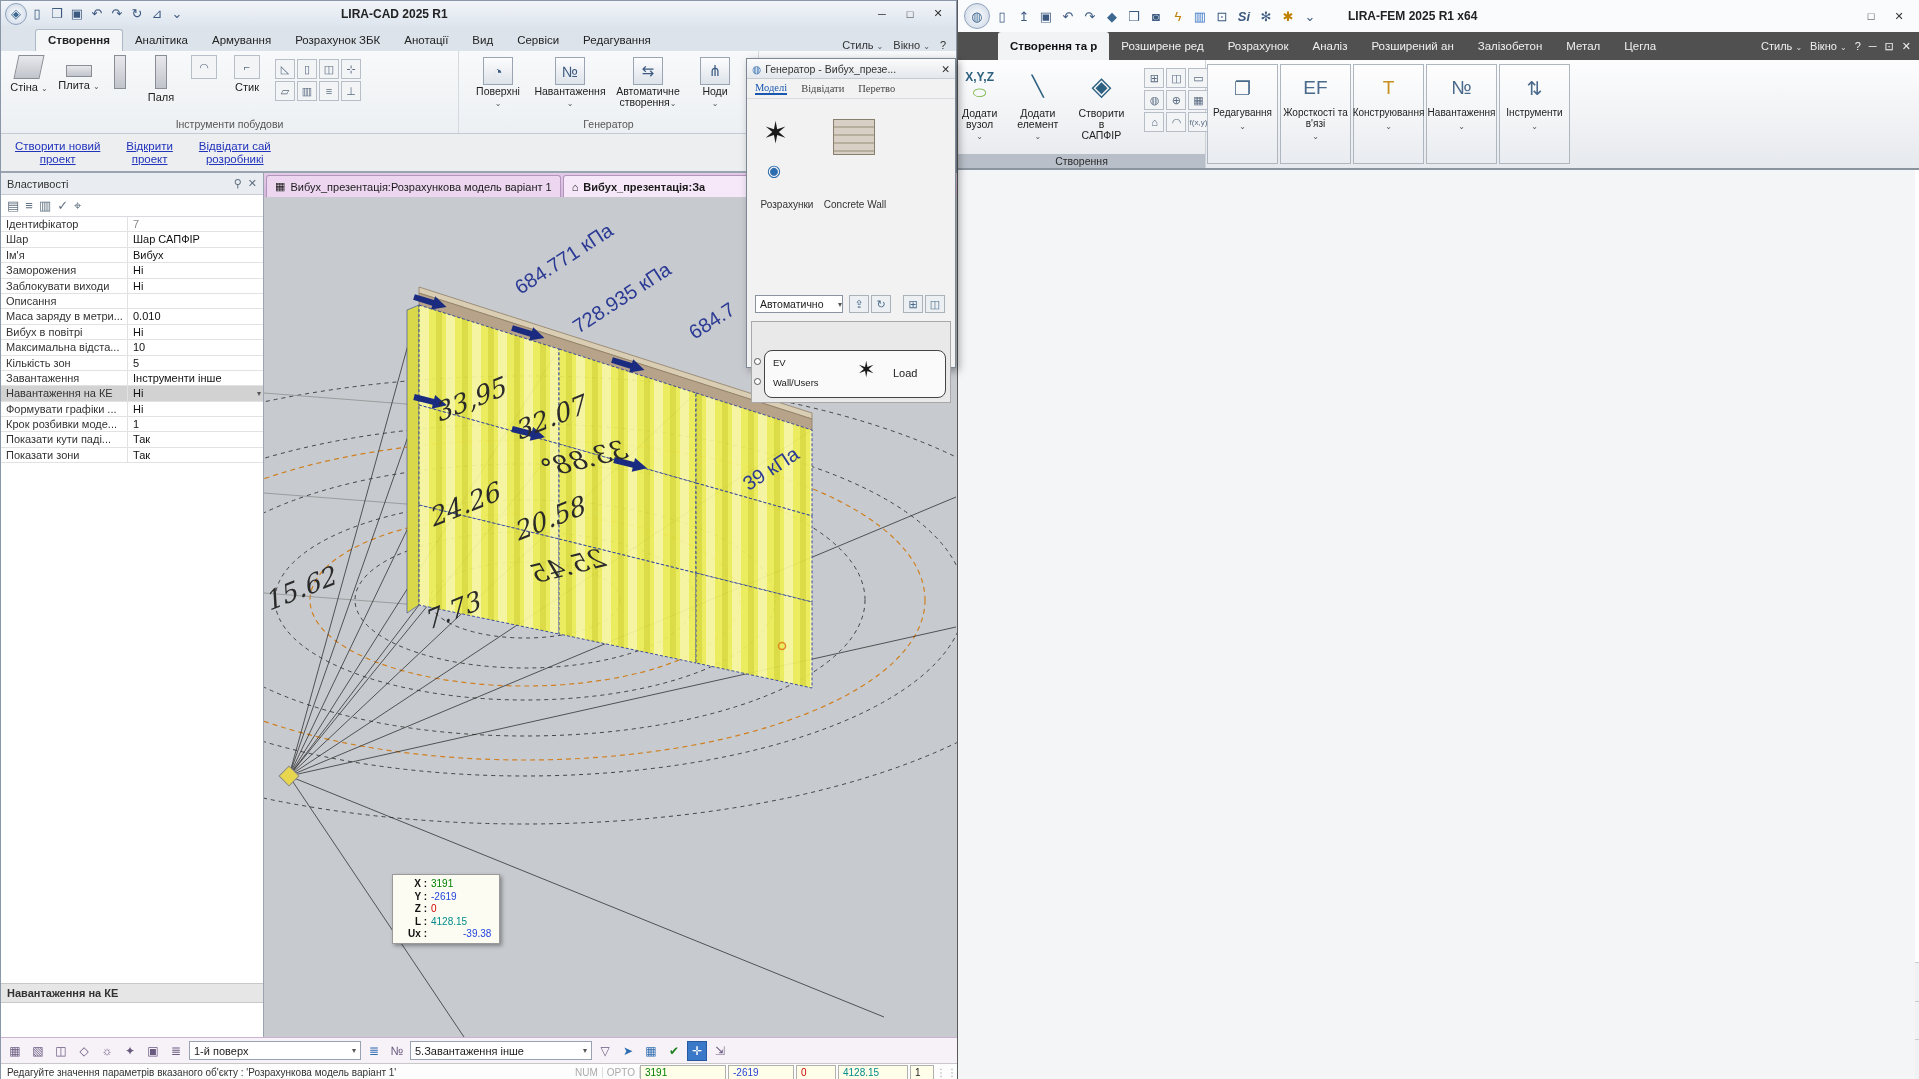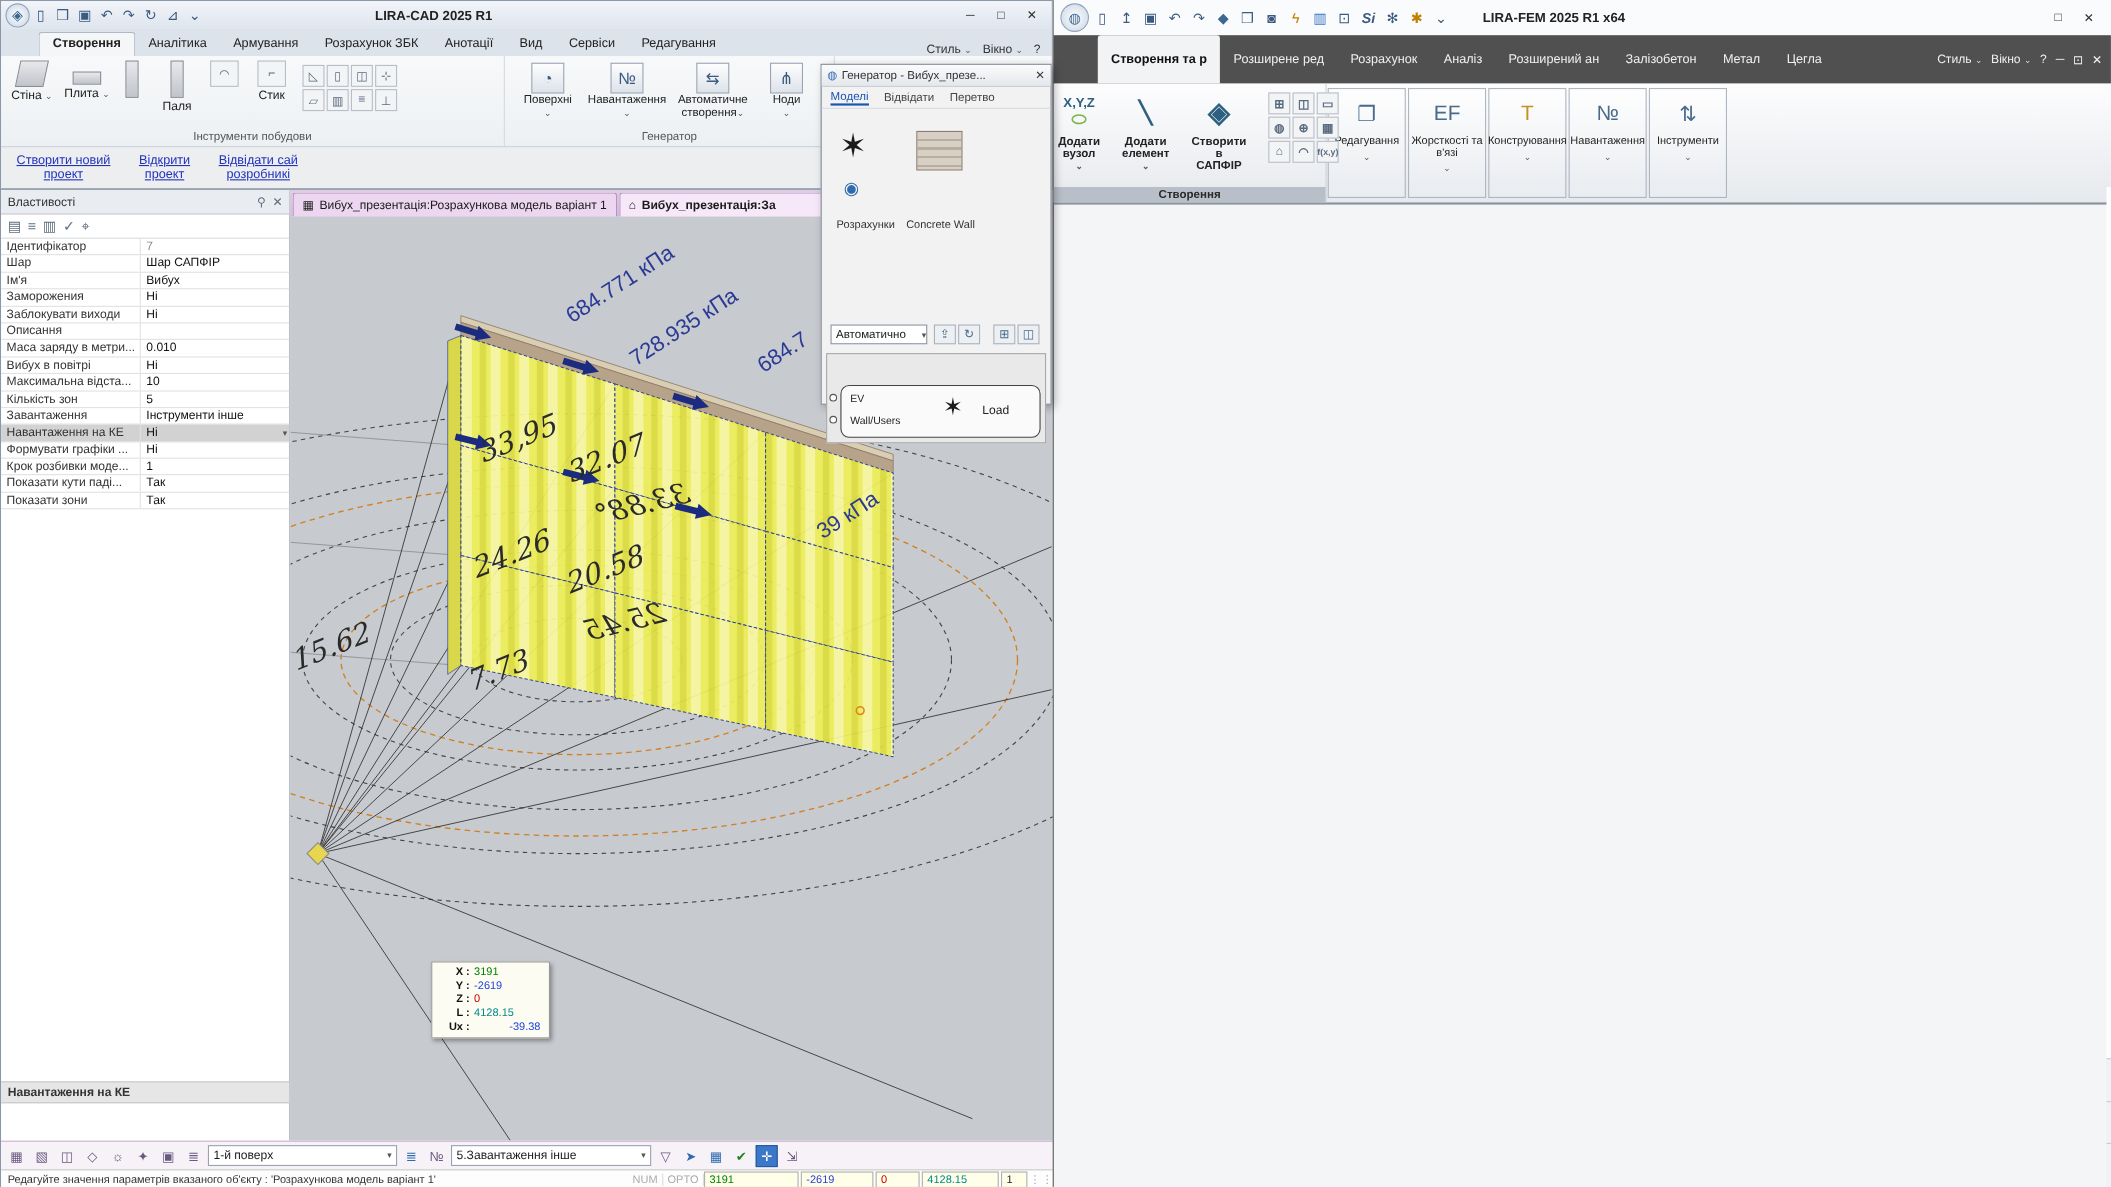--- a/index.html
+++ b/index.html
@@ -56,46 +56,46 @@
   #scene { position:absolute; left:0; top:24px; width:694px; height:840px; background:#C7CACF; overflow:hidden; }
   .plabel { position:absolute; color:#2B3A94; font-size:20px; white-space:nowrap; transform:translate(-50%,-50%) rotate(-33deg); }
   .nlabel { position:absolute; color:#2A2A2A; font-size:26px; font-family:"DejaVu Serif",serif; font-style:italic; white-space:nowrap; transform:translate(-50%,-50%) rotate(-22deg) skewX(-8deg); }
   .nlabel.mir { transform:translate(-50%,-50%) scale(-1,1) rotate(14deg) skewX(-6deg); }
   #tooltip { position:absolute; left:128px; top:677px; width:108px; height:70px; background:#FCFCF2; border:1px solid #9A9A9A; box-shadow:2px 2px 4px rgba(0,0,0,.35); padding:3px 4px 0 8px; }
   #tooltip .trow { display:flex; font-size:10px; line-height:12.5px; }
   #tooltip .tk { width:26px; text-align:right; font-weight:bold; color:#111; margin-right:4px; }
   
   #genwin { left:745px; top:57px; width:210px; height:310px; background:#F2F2F2; border:1px solid #7E8794; box-shadow:3px 3px 8px rgba(0,0,0,.35); z-index:50; }
   .gtitle { height:20px; background:linear-gradient(#FBFBFC,#E4E8EC); border-bottom:1px solid #C8CCD2; display:flex; align-items:center; padding:0 5px; font-size:10.5px; color:#333; }
-  .gtabs { height:20px; display:flex; gap:14px; padding:0 8px; align-items:center; border-bottom:1px solid #D8DCE0; font-size:10.5px; color:#444; }
+  .gtabs { height:20px; display:flex; gap:14px; padding:0 8px; align-items:center; border-bottom:1px solid #D8DCE0; font-size:10.5px; color:#444;font-family:Liberation Serif, serif; }
   .gtab.active { color:#1A57B0; border-bottom:2px solid #1A57B0; }
   .gitem { position:absolute; text-align:center; font-size:10px; color:#333; }
   .gcombo { position:absolute; left:8px; top:196px; width:88px; height:18px; border:1px solid #8A94A0; background:#fff; display:flex; align-items:center; font-size:10.5px; padding-left:4px; }
   .gsm { position:absolute; top:196px; width:20px; height:18px; border:1px solid #AAB2BC; background:#EDF0F3; text-align:center; line-height:16px; color:#4A6A8C; font-size:11px; }
   #gnodes { position:absolute; left:4px; top:222px; width:200px; height:82px; background:#E9E9E9; border:1px solid #A8A8A8; }
   #gnodebox { position:absolute; left:12px; top:28px; width:182px; height:48px; background:#FAFAFA; border:1.5px solid #444; border-radius:8px; }
   .gport { position:absolute; width:7px; height:7px; border:1px solid #555; border-radius:50%; background:#fff; }
   .gpl { font-size:9.5px; color:#222; position:absolute; }
   
   #lbottom { left:0; top:1036px; width:957px; height:26px; background:#F7F2F8; border-top:1px solid #CDB2D2; display:flex; align-items:center; gap:3px; padding:0 4px; }
   .sic { width:20px; height:20px; border:1px solid transparent; display:flex; align-items:center; justify-content:center; color:#6A5A80; font-size:12px; }
   .combo { height:19px; border:1px solid #98A2B0; background:#fff; display:flex; align-items:center; font-size:11px; padding:0 4px; }
   .combo .car { margin-left:auto; padding-left:6px; }
   #lstatus { left:0; top:1062px; width:957px; height:17px; background:#FDFDFD; border-top:1px solid #C8C8C8; display:flex; align-items:center; font-size:10px; color:#333; }
   .sfield { height:15px; border:1px solid #B0B0B0; background:#FEFEE9; margin-right:2px; padding:0 4px; line-height:13px; }
   .dim { color:#AAA; padding:0 4px; border-right:1px solid #DDD; }
   
   #right-app { left:957px; top:0; width:962px; height:1079px; background:#F4F5F7; border-left:1px solid #5A5A5A; }
   .rtitle { height:32px; background:#FAFBFC; display:flex; align-items:center; padding:0 6px; gap:2px; }
-  .rtabs { height:44px; background:#505050; display:flex; align-items:stretch; padding-left:40px; }
+  .rtabs { height:28px; background:#505050; display:flex; align-items:stretch; padding-left:40px; }
   .rtab { padding:6px 12px; color:#F0F0F0; font-size:11.5px; display:flex; align-items:center; }
   .rtab.active { background:#F2F3F5; color:#111; border-radius:3px 3px 0 0; font-weight:bold; }
   .rtabsright { margin-left:auto; display:flex; align-items:center; gap:8px; color:#F0F0F0; padding-right:8px; }
   .rribbon { height:110px; background:linear-gradient(#FDFDFE,#E6E9ED); border-bottom:2px solid #8A949E; display:flex; }
-  .rrleft { position:relative; width:248px; border-right:1px solid #CCD2D8; display:flex; padding:6px 4px 16px; gap:20px;font-weight:bold; }
+  .rrleft { position:relative; width:248px; border-right:1px solid #CCD2D8; display:flex; padding:6px 4px 16px; gap:20px; }
   .rbig { display:flex; flex-direction:column; align-items:center; width:58px; gap:2px; }
   .rbig .rbico { width:34px; height:40px; display:flex; align-items:center; justify-content:center; font-size:20px; color:#2E6080; }
   .rbig .blab { font-size:10.5px; line-height:11px; text-align:center; color:#222; }
   .rrgl { position:absolute; left:0; bottom:0; width:100%; height:14px; background:#B9BfC8; color:#2A2A2A; text-align:center; font-size:10.5px; line-height:14px; }
   .rpanel { width:71px; margin:4px 1px; border:1px solid #AEB6C0; background:linear-gradient(#FEFEFE,#E9ECF0); display:flex; flex-direction:column; align-items:center; padding-top:6px; gap:3px; }
   .rpanel .rpico { width:34px; height:34px; display:flex; align-items:center; justify-content:center; font-size:19px; color:#4A6A8C; }
   .rpanel .blab { font-size:10px; line-height:10.5px; text-align:center; color:#222; }
   #rcanvas { position:absolute; left:957px; top:170px; width:962px; height:792px; background:#fff; overflow:hidden; }
   
   .rtb { position:absolute; left:957px; width:962px; background:#EFF1F4; border-top:1px solid #C6CCD2; display:flex; align-items:center; padding:0 4px; gap:2px; }

